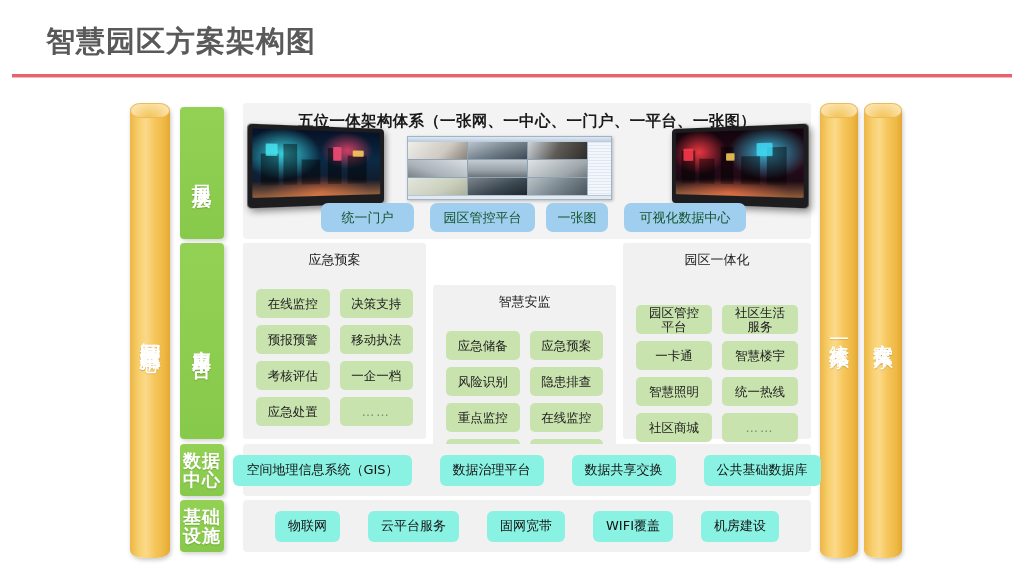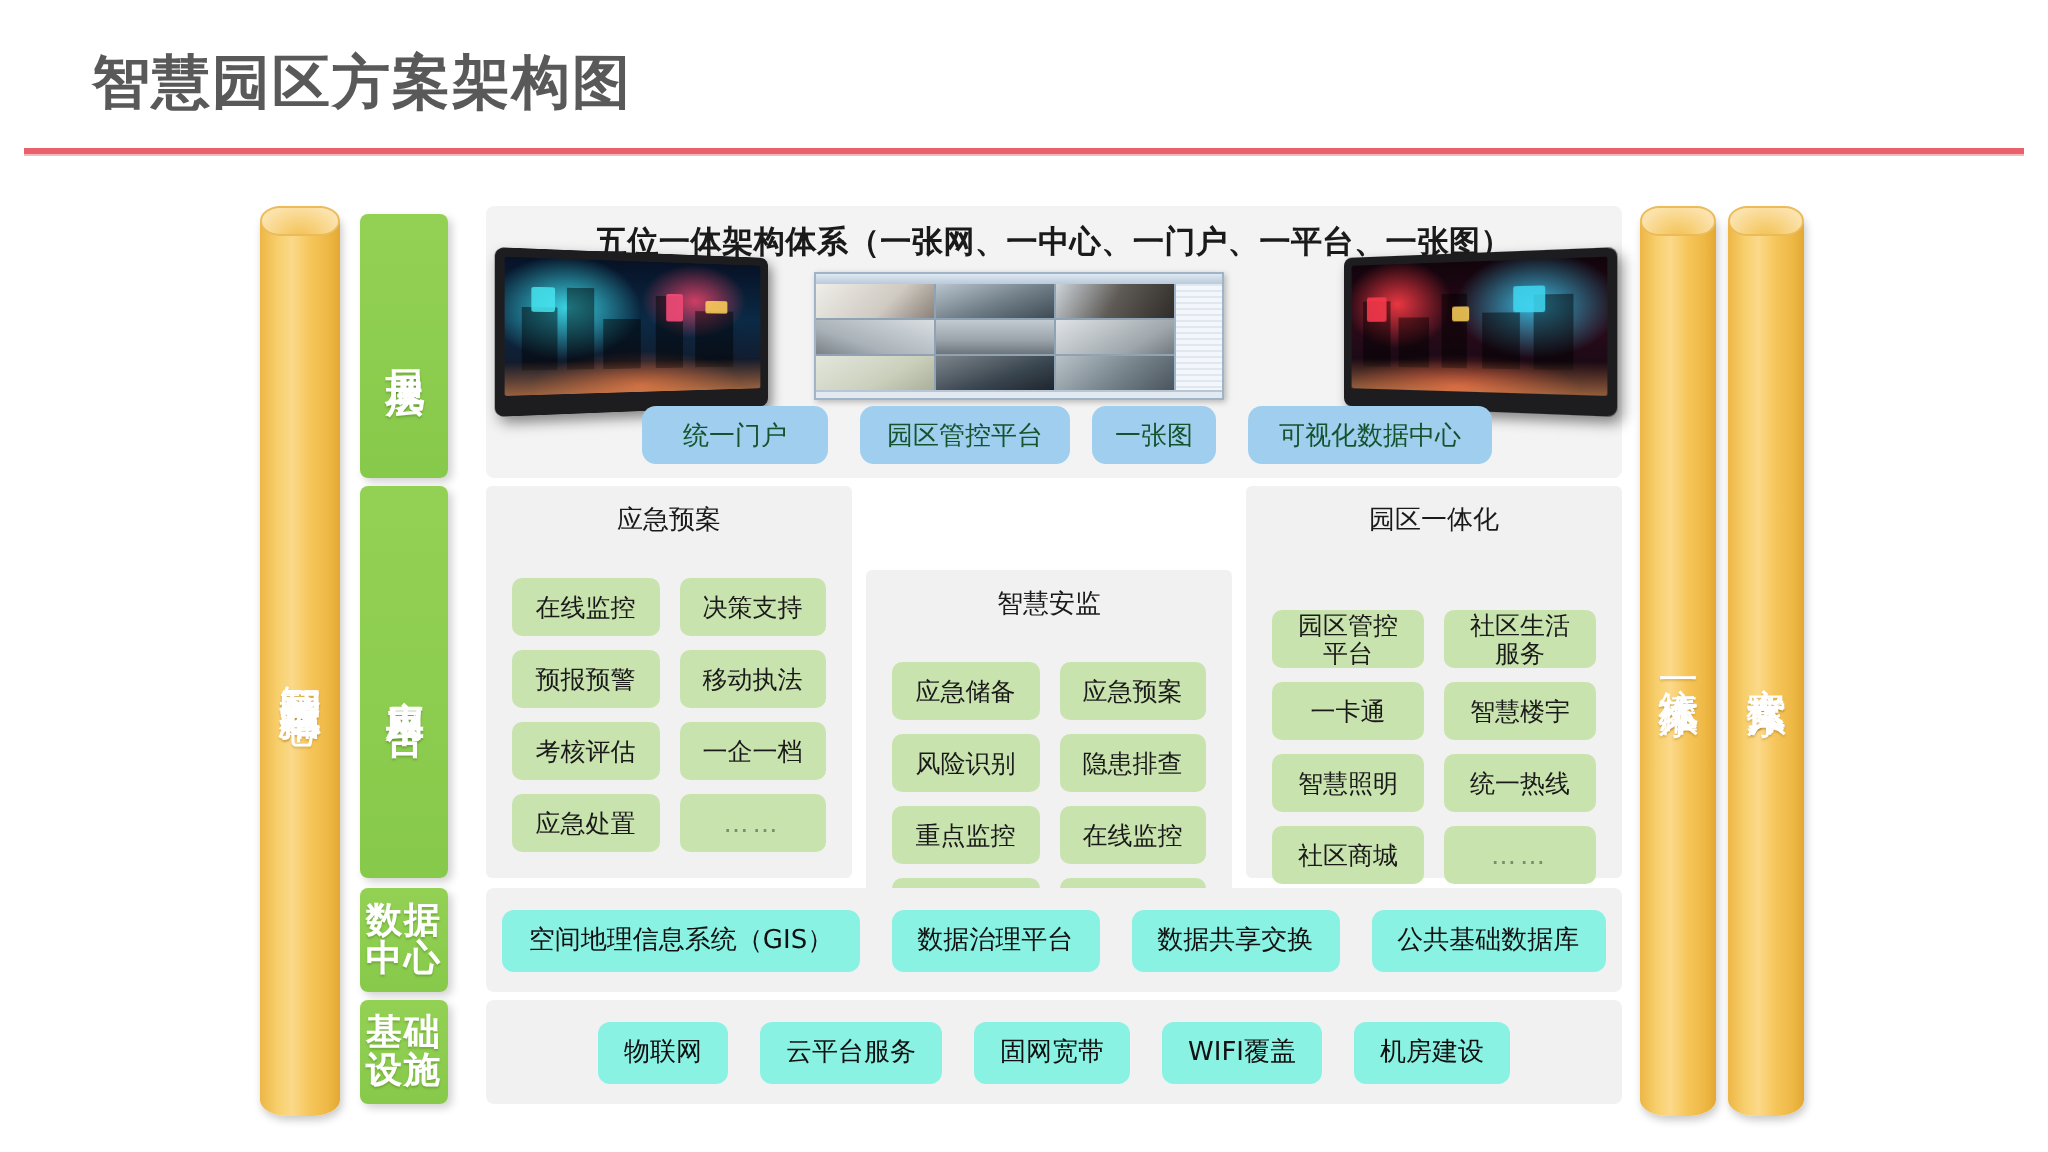--- a/index.html
+++ b/index.html
@@ -181,21 +181,21 @@
     display: flex; align-items: center; justify-content: center; text-align: center;
     font-size: 12.5px; color: #1a1a1a; line-height: 1.08; white-space: pre-line;
   }
   .app-cell.ellipsis { color: #7d8b70; letter-spacing: 2px; }
 
   
   #panel-data  { left: 243px; top: 444px; width: 568px; height: 52px; }
   #panel-infra { left: 243px; top: 500px; width: 568px; height: 52px; }
   .row-flex {
     position: absolute; inset: 0;
-    display: flex; align-items: center; justify-content: center; gap: 16px;
+    display: flex; align-items: center; justify-content: center; gap: 28px;
   }
   .cyan-btn {
     height: 31px; padding: 0 13px;
     background: #8af2e3; border-radius: 6px;
     display: flex; align-items: center; justify-content: center;
     font-size: 13px; color: #111111; white-space: nowrap;
   }
 </style>
 </head>
 <body>

